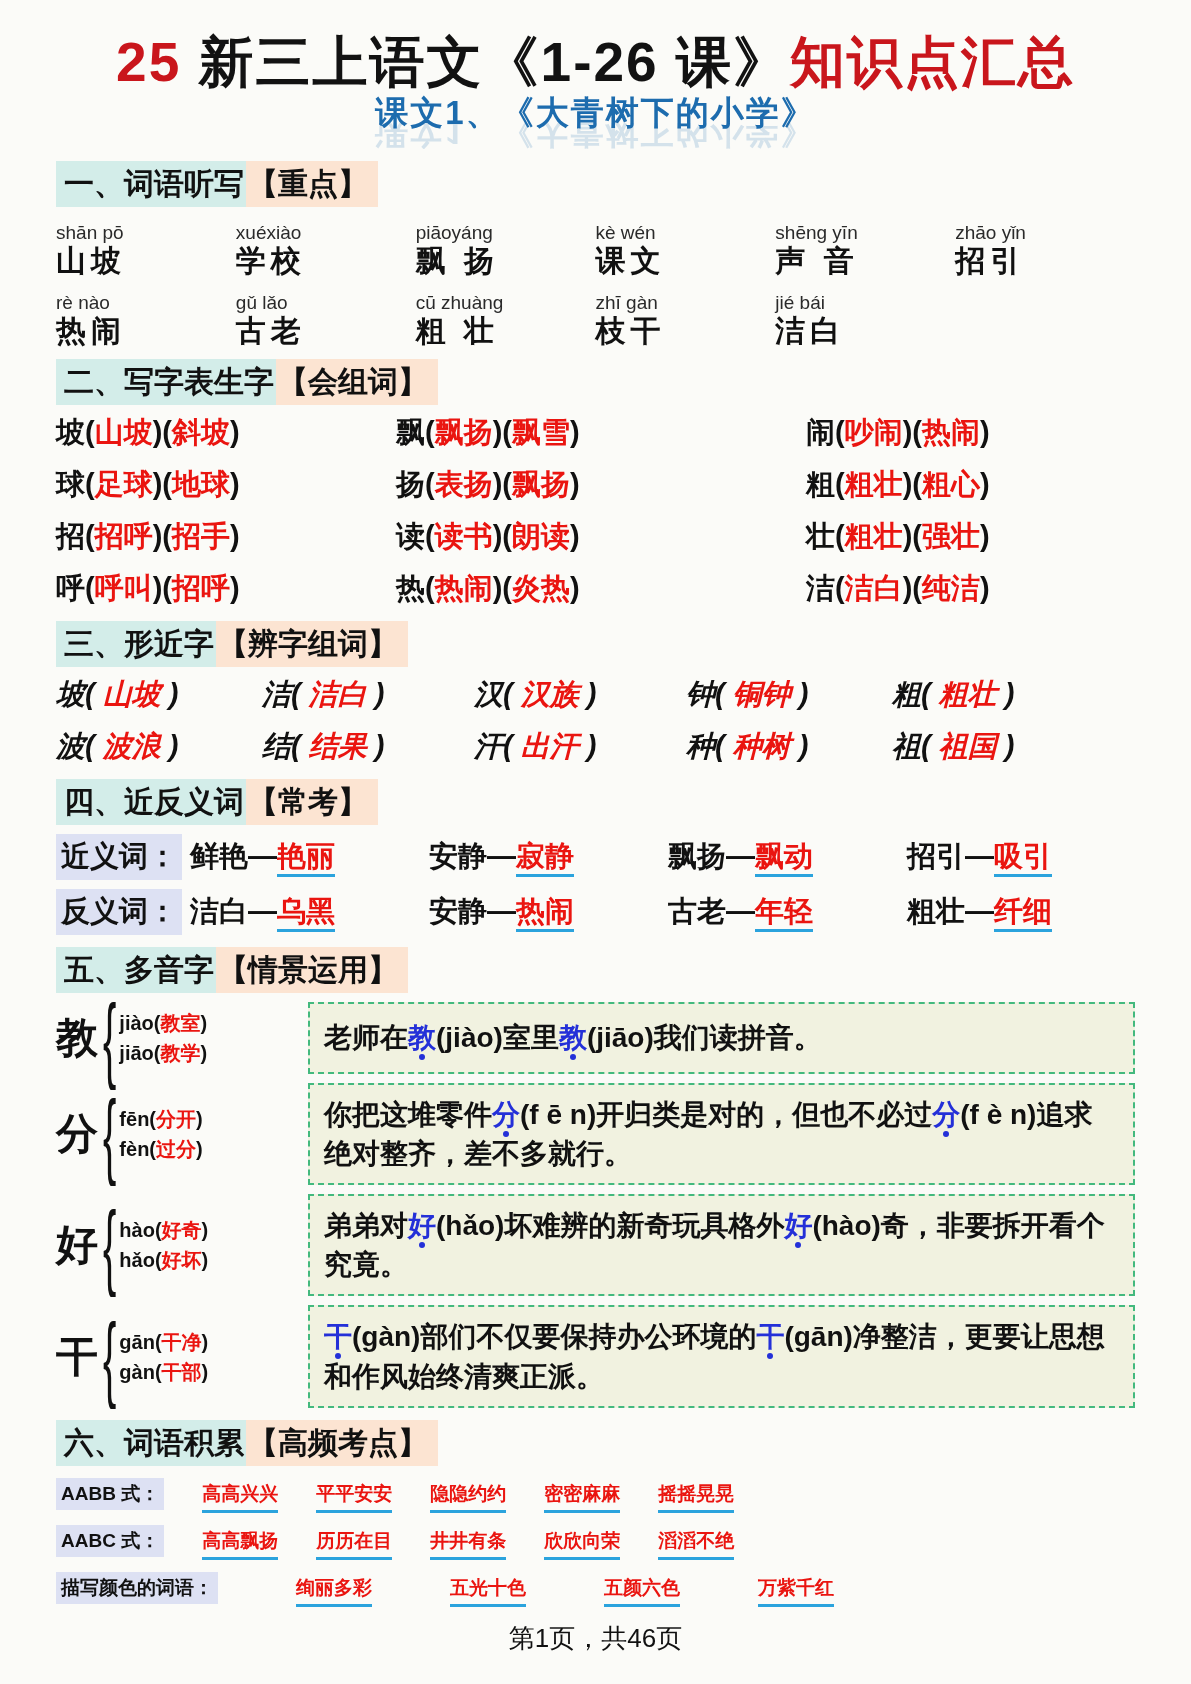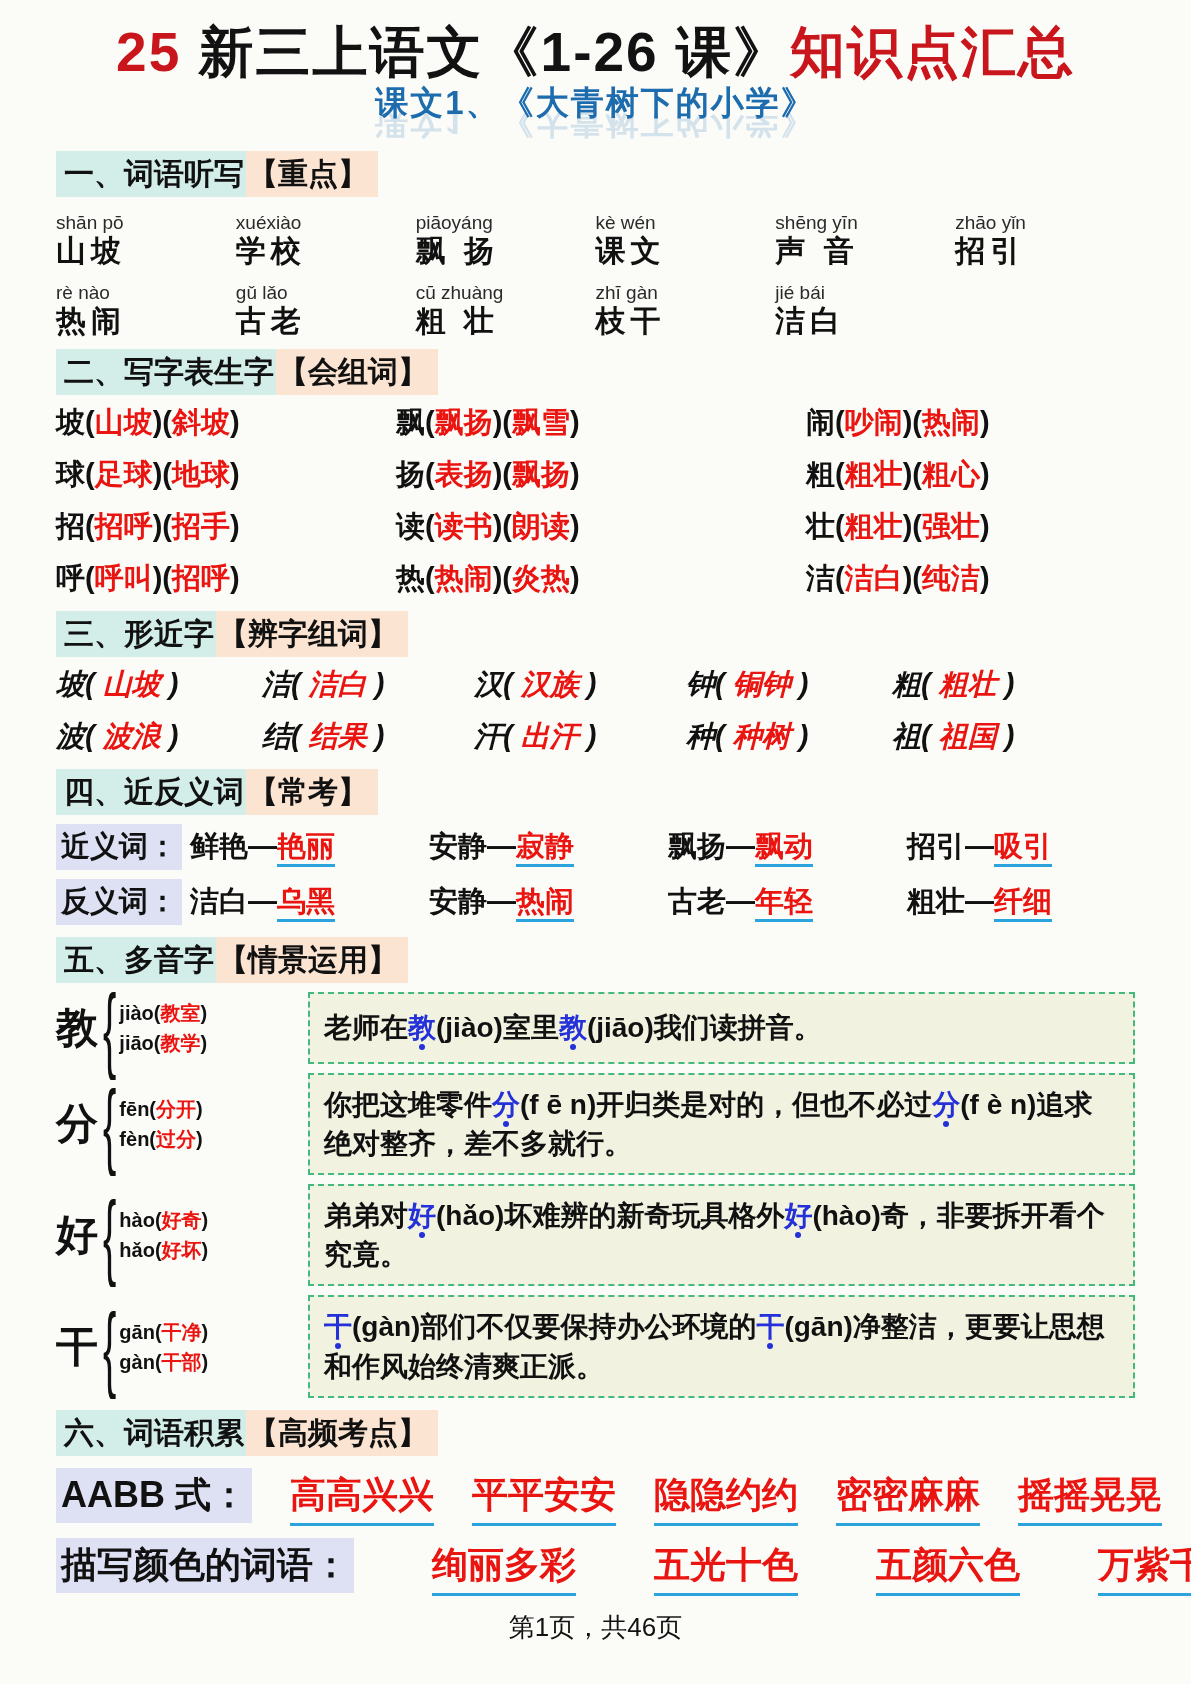--- a/index.html
+++ b/index.html
@@ -1,21 +1,21 @@
 <!DOCTYPE html>
 <html><head>
 <meta charset="utf-8">
 <style>
   html,body{margin:0;padding:0;}
   body{
     width:1191px;height:1684px;overflow:hidden;
     background:#fbfbf8;color:#111;
     font-family:"Liberation Sans","DejaVu Sans",sans-serif;
   }
-  .page{box-sizing:border-box;width:1191px;height:1684px;padding:24px 56px 0 56px;}
+  .page{box-sizing:border-box;width:1191px;height:1684px;padding:34px 56px 0 56px;}
 
   
   .title{text-align:center;font-size:55px;font-weight:900;letter-spacing:2px;line-height:1.05;white-space:nowrap;}
   .t-red{color:#c9161c;}
   .t-black{color:#121212;}
   .subtitle-wrap{text-align:center;margin-top:4px;line-height:1;}
   .subtitle{font-size:33px;font-weight:700;color:#1d6cae;letter-spacing:2px;}
   .mirror{display:block;transform:scaleY(-1);opacity:.17;filter:blur(.6px);margin-top:-6px;height:26px;overflow:hidden;}
 
   
@@ -53,21 +53,21 @@
   .mleft{width:252px;flex:none;display:flex;align-items:center;}
   .bigchar{font-size:42px;font-weight:700;flex:none;}
   .brace{font-size:40px;font-weight:300;display:inline-block;transform:scaleY(2.35);margin:0 3px 0 5px;line-height:1;flex:none;}
   .readings{font-size:20px;line-height:1.5;font-weight:600;}
   .rpy{color:#111;}
   .sbox{flex:1;background:#f1f2e0;border:2px dashed #43b97e;padding:10px 14px;font-size:28px;line-height:1.4;min-height:72px;display:flex;align-items:center;box-sizing:border-box;font-weight:600;}
   .em{color:#2430d8;position:relative;}
   .em::after{content:"";position:absolute;left:50%;transform:translateX(-50%);bottom:-7px;width:6px;height:6px;border-radius:50%;background:#2430d8;}
 
   
-  .wrow{display:flex;align-items:baseline;font-size:36px;margin:12px 0;font-weight:600;}
+  .wrow{display:flex;align-items:baseline;font-size:19px;margin:12px 0;font-weight:600;}
   .uw{color:#ea1510;border-bottom:3px solid #2ba3dd;padding-bottom:3px;margin-left:38px;white-space:nowrap;}
   .uw:first-of-type{margin-left:12px;}
   .wide .uw{margin-left:78px;}
   .wide .uw:first-of-type{margin-left:12px;}
 
   .footer{text-align:center;font-size:26px;margin-top:14px;color:#111;}
 </style>
 </head>
 <body>
 
@@ -249,20 +249,28 @@
     <span class="sh1">六、词语积累</span><span class="sh2">【高频考点】</span>
   </div>
   <div class="wrow">
     <span class="lbl">AABB 式：</span>
     <span class="uw">高高兴兴</span>
     <span class="uw">平平安安</span>
     <span class="uw">隐隐约约</span>
     <span class="uw">密密麻麻</span>
     <span class="uw">摇摇晃晃</span>
   </div>
+  <div class="wrow">
+    <span class="lbl">AABC 式：</span>
+    <span class="uw">高高飘扬</span>
+    <span class="uw">历历在目</span>
+    <span class="uw">井井有条</span>
+    <span class="uw">欣欣向荣</span>
+    <span class="uw">滔滔不绝</span>
+  </div>
   <div class="wrow wide">
     <span class="lbl">描写颜色的词语：</span>
     <span class="uw">绚丽多彩</span>
     <span class="uw">五光十色</span>
     <span class="uw">五颜六色</span>
     <span class="uw">万紫千红</span>
   </div>
 
   <div class="footer">第1页，共46页</div>
 </div>

